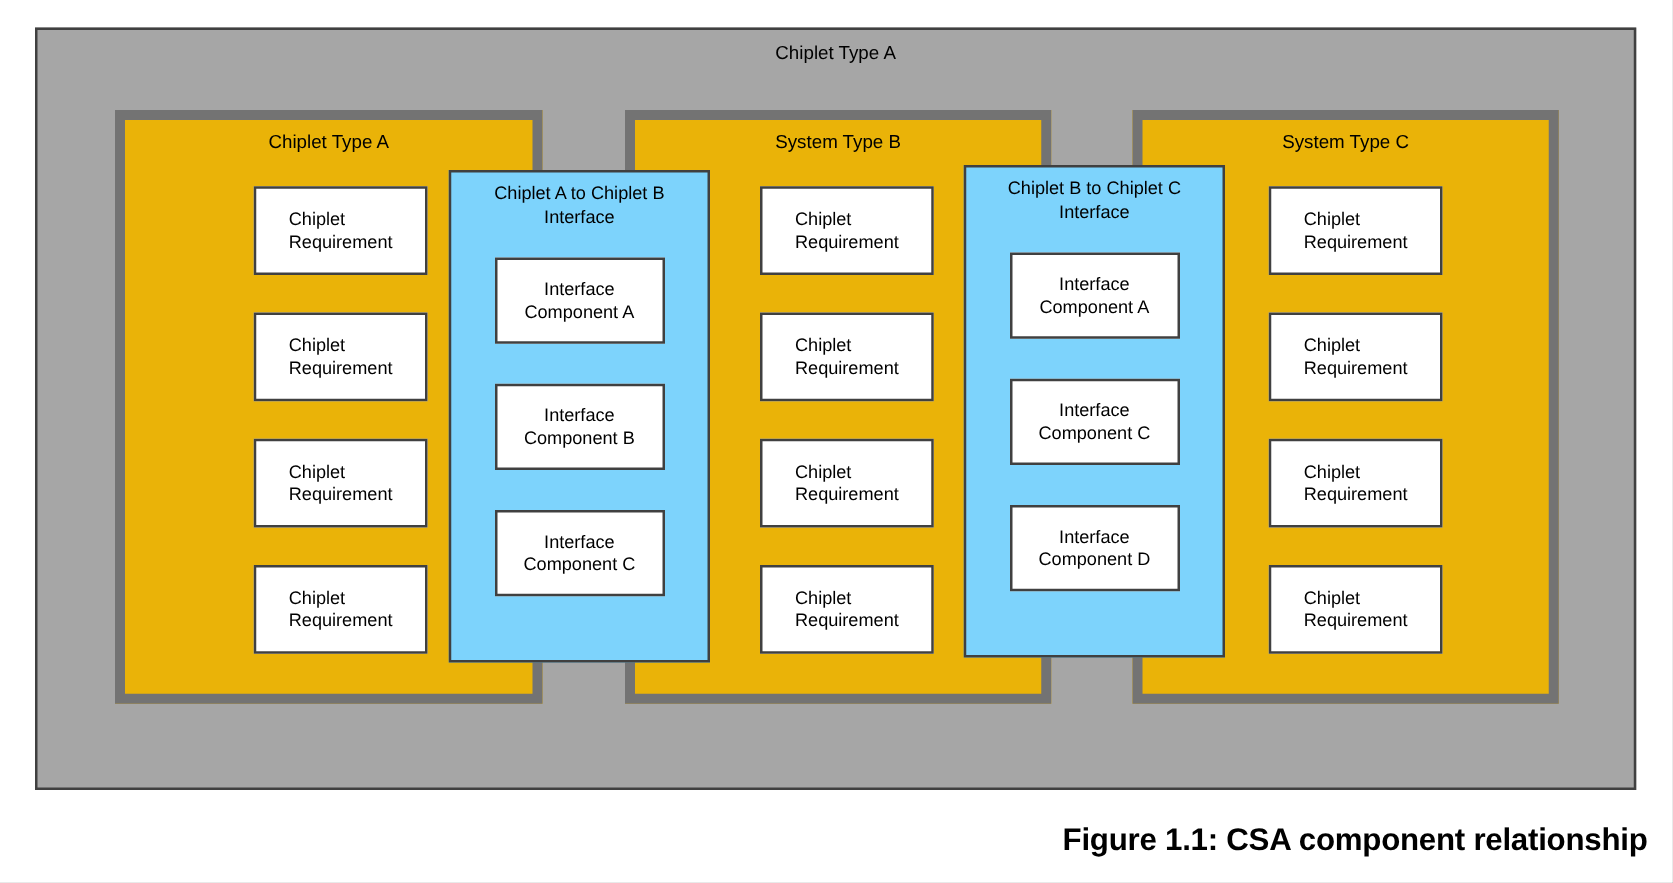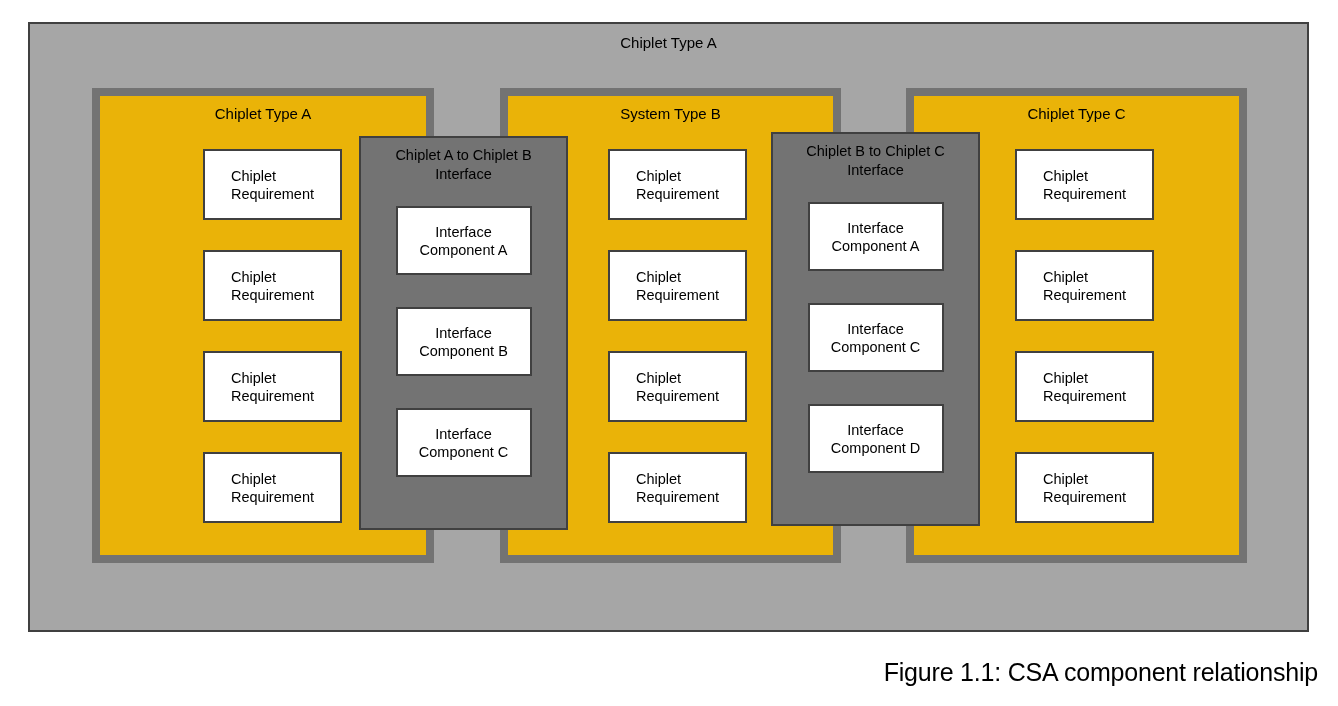--- a/index.html
+++ b/index.html
@@ -89,21 +89,21 @@
   }
   .req-box:last-child { margin-bottom: 0; }
   .req-box .label {
     font-size: 14.5px;
     line-height: 18px;
   }
 
   
   .interface-panel {
     position: absolute;
-    background: #737373;
+    background: #7dd3fc;
     border: 2px solid #404040;
     box-sizing: border-box;
     z-index: 5;
   }
   #iface-ab { left: 359px; top: 136px; width: 209px; height: 394px; }
   #iface-bc { left: 771px; top: 132px; width: 209px; height: 394px; padding-left: 20px; }
 
   .iface-title {
     position: absolute;
     left: 6px;
@@ -139,21 +139,21 @@
     font-size: 14.5px;
     line-height: 18px;
   }
 
   
   .figure-caption {
     position: absolute;
     right: 20px;
     top: 657px;
     font-size: 25px;
-    font-weight: normal;
+    font-weight: bold;
     line-height: 30px;
     letter-spacing: -0.2px;
     color: #000;
     white-space: nowrap;
   }
 </style>
 </head>
 <body>
 
 <div id="canvas">
@@ -192,21 +192,21 @@
       <div class="req-box">
         <span class="label">Chiplet<br>Requirement</span>
       </div>
       <div class="req-box">
         <span class="label">Chiplet<br>Requirement</span>
       </div>
     </div>
   </div>
 
   <div class="chiplet" id="chiplet-c">
-    <div class="chiplet-title">Chiplet Type C</div>
+    <div class="chiplet-title">System Type C</div>
     <div class="req-col">
       <div class="req-box">
         <span class="label">Chiplet<br>Requirement</span>
       </div>
       <div class="req-box">
         <span class="label">Chiplet<br>Requirement</span>
       </div>
       <div class="req-box">
         <span class="label">Chiplet<br>Requirement</span>
       </div>

